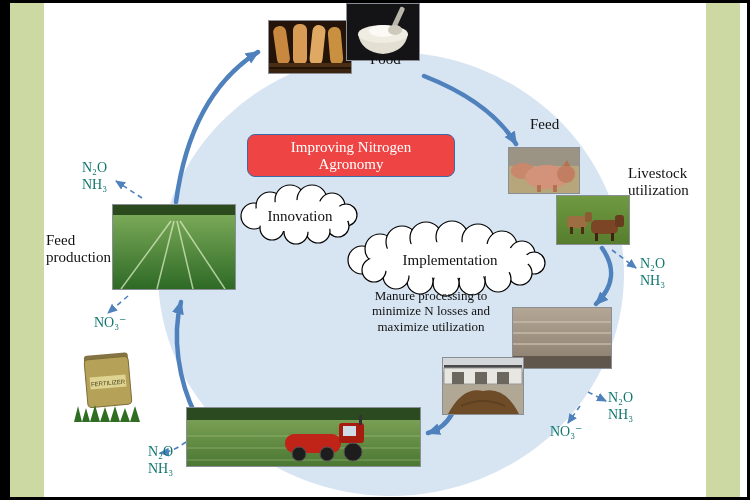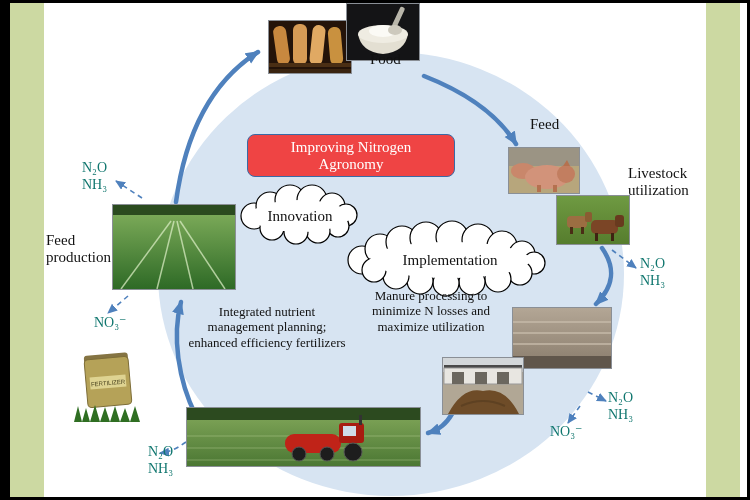--- a/index.html
+++ b/index.html
@@ -263,21 +263,20 @@
       <circle cx="140" cy="46" r="7" fill="#1d1d1d" stroke="#555"></circle>
       <circle cx="166" cy="44" r="9" fill="#1d1d1d" stroke="#555"></circle>
     </svg>
   </div>
 
   <div class="lbl center" style="left:370px; top:51px; width:46px;">Food</div>
   <div class="lbl" style="left:486px; top:116px;margin-left:44px;">Feed</div>
   <div class="lbl center" style="left:628px; top:165px; width:80px;">Livestock utilization</div>
   <div class="lbl center" style="left:46px; top:232px; width:76px;">Feed production</div>
 
-  <div class="note" style="left:188px; top:304px; width:158px;">Integrated nutrient management planning; enhanced efficiency fertilizers</div>
   <div class="note" style="left:352px; top:288px; width:158px;">Manure processing to minimize N losses and maximize utilization</div>
 
   <div class="chem" style="left:82px; top:160px;">
     <span>N₂O</span>
     <span>NH₃</span>
   </div>
   <div class="chem" style="left:94px; top:315px;">
     <span>NO₃⁻</span>
   </div>
   <div class="chem" style="left:148px; top:444px;">

